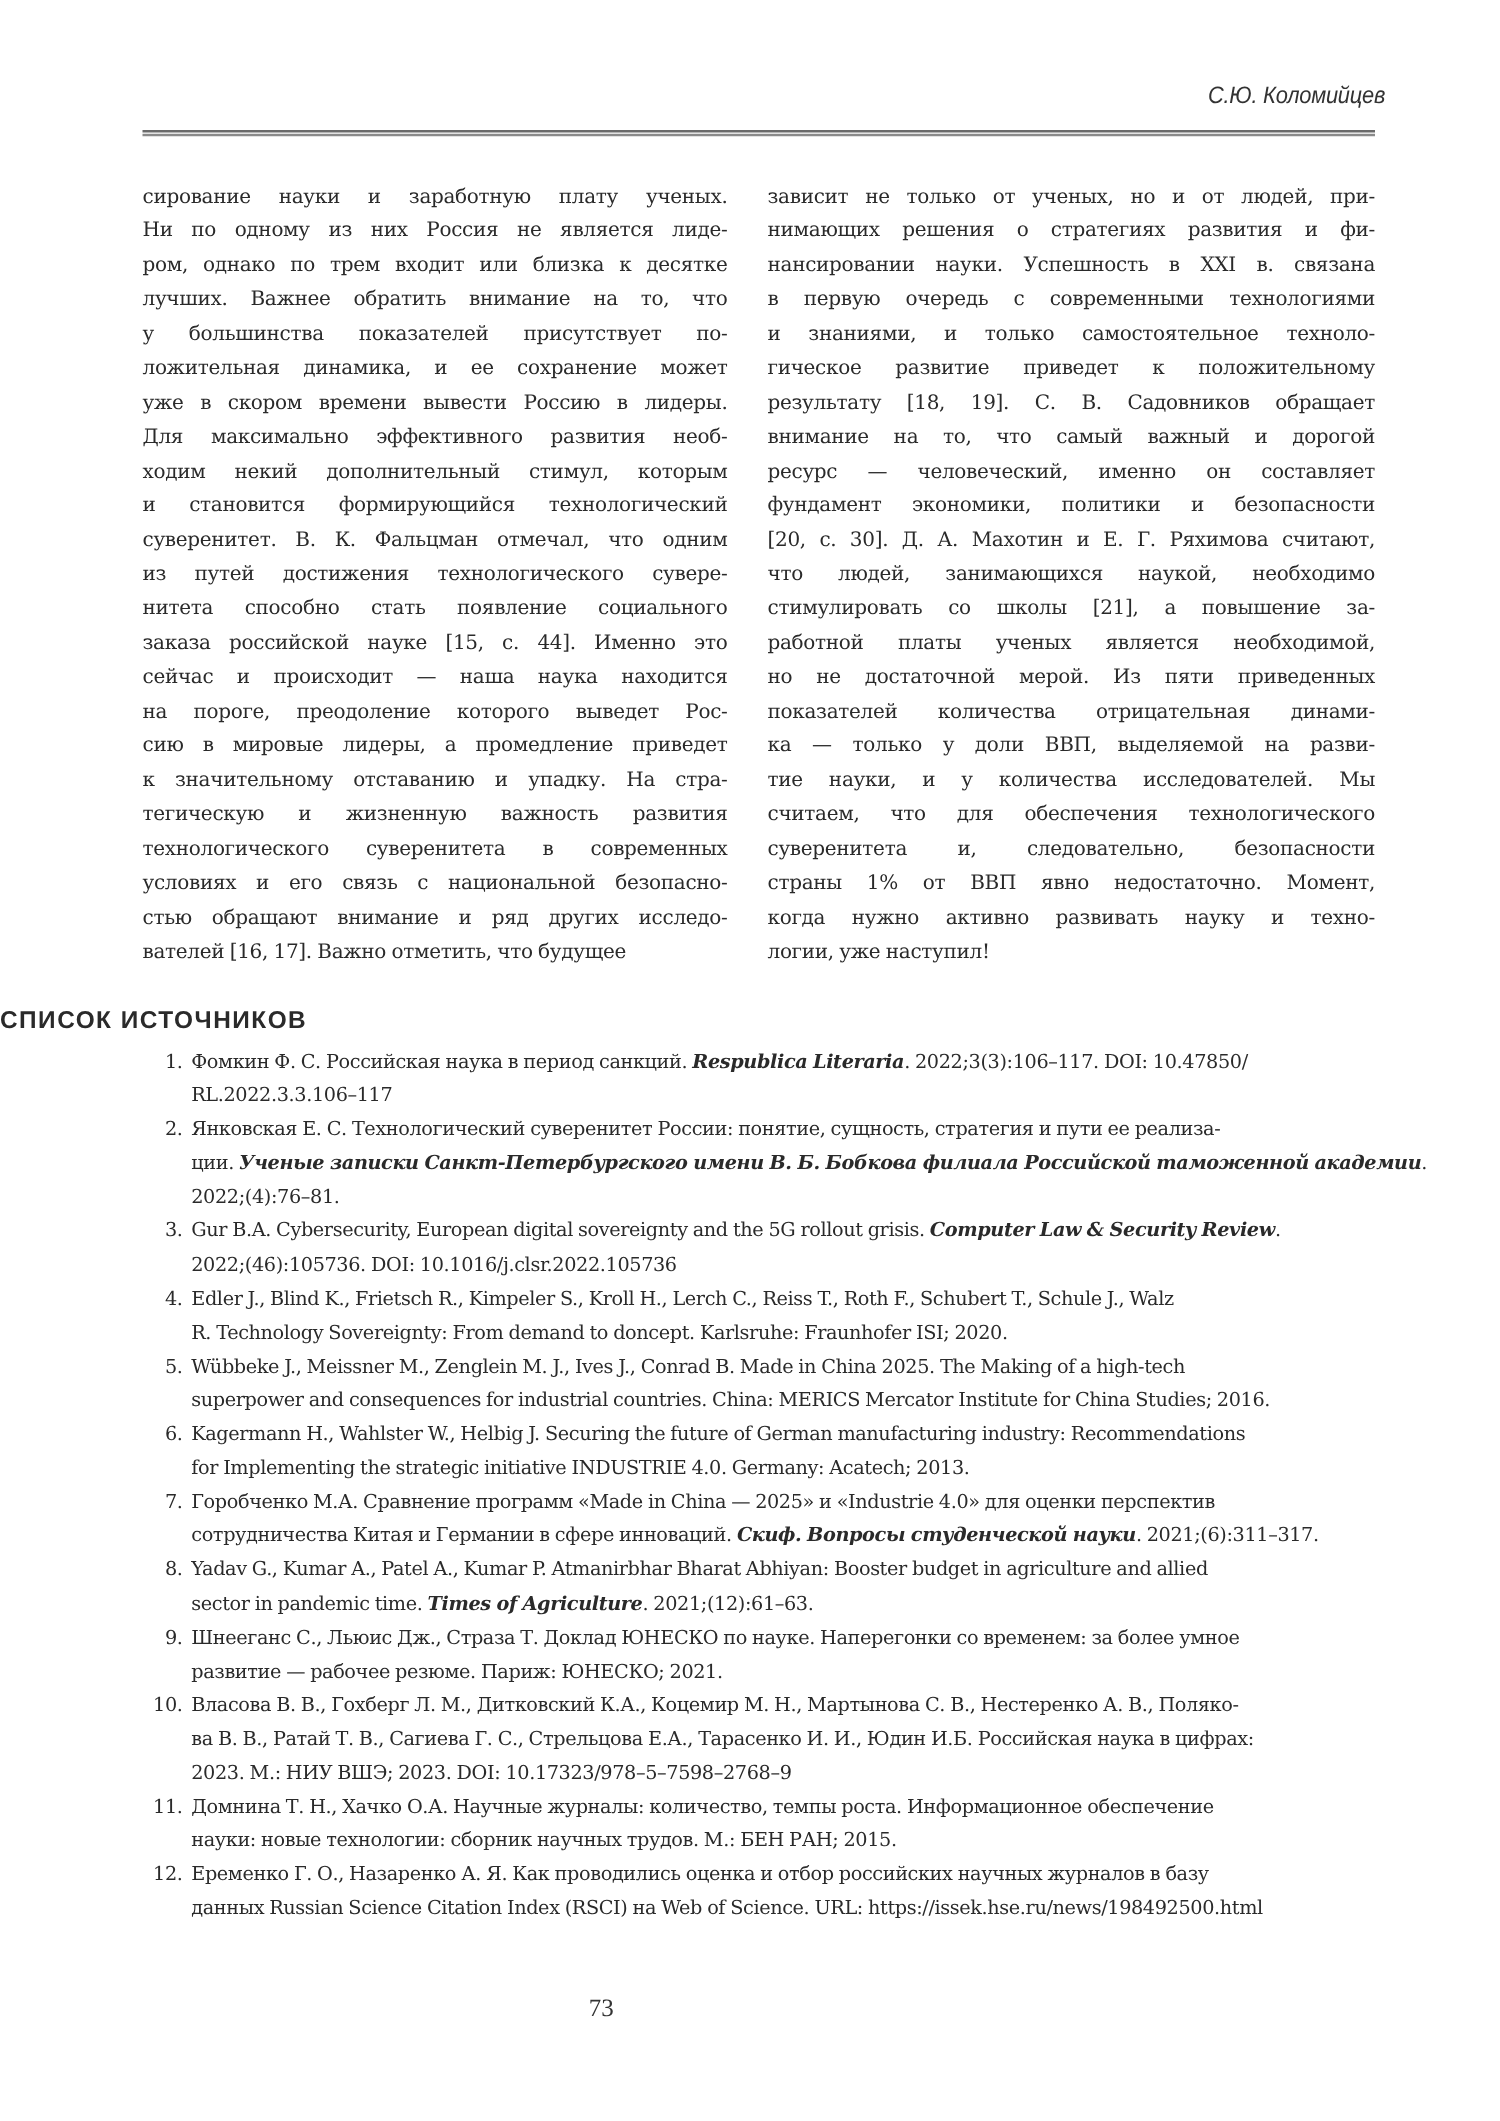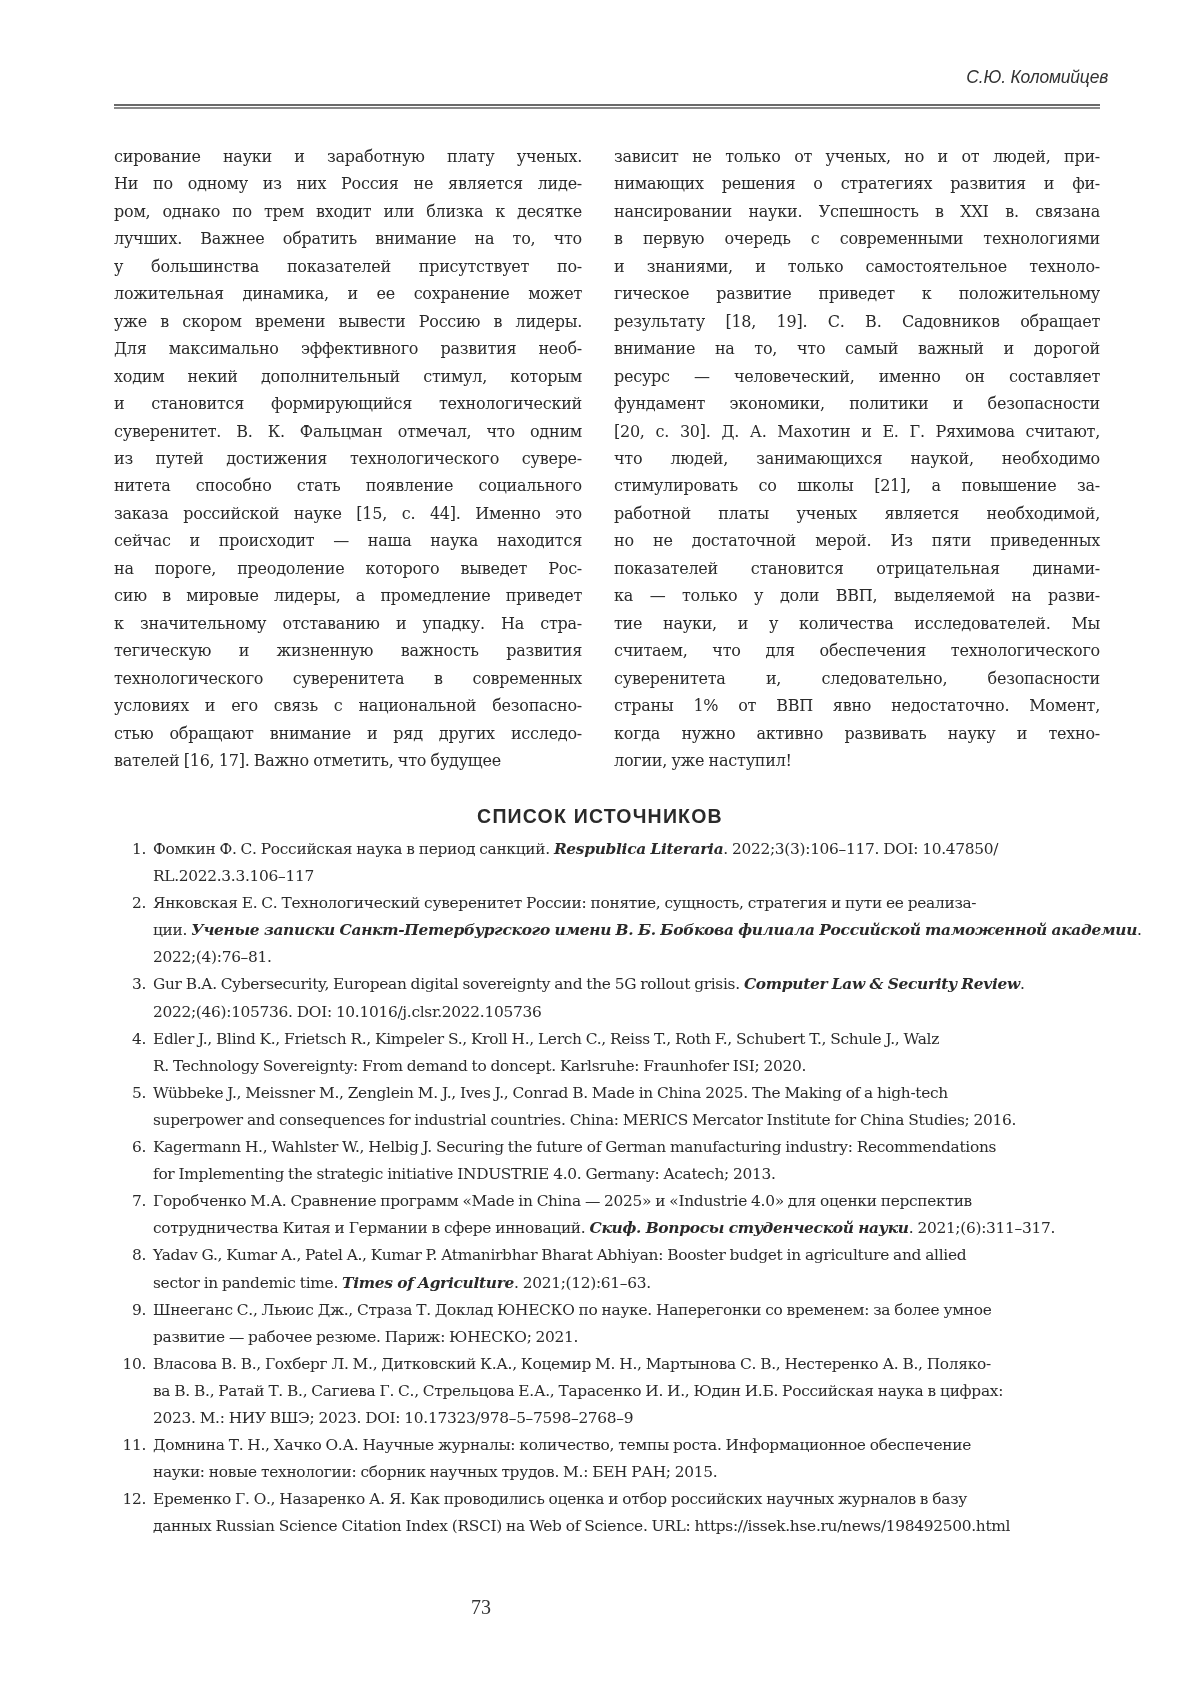--- a/index.html
+++ b/index.html
@@ -9,21 +9,21 @@
          font-family: "Liberation Sans", "DejaVu Sans", sans-serif; font-style: italic;
          font-size: 19px; color: #333; letter-spacing: -0.2px; transform: scaleX(0.92); transform-origin: right; }
   .header-rule { position: absolute; top: 104px; left: 114px; width: 986px; height: 5px;
          border-top: 2px solid #6a6a6a; border-bottom: 2px solid #8a8a8a; box-sizing: border-box; }
   .body-col { position: absolute; top: 143px; width: 468px; font-size: 16px; line-height: 27.45px;
          letter-spacing: -0.25px; word-spacing: -0.5px; }
   .body-col .line { display: block; white-space: nowrap; text-align: justify; text-align-last: justify; }
   .body-col .line.last { text-align-last: left; }
   #col-left { left: 114px; }
   #col-right { left: 614px; width: 486px; }
-  .refs-title { position: absolute; top: 805px; left: 0; width: 1200px; text-align: center;
+  .refs-title { position: absolute; top: 805px; left: 0; width: 1200px; 
          font-family: "Liberation Sans", "DejaVu Sans", sans-serif; font-weight: bold;
          font-size: 19.5px; letter-spacing: 1.2px; color: #2a2a2a; }
   .refs { position: absolute; top: 836px; left: 116px; width: 984px; font-size: 15.4px;
          line-height: 27.1px; letter-spacing: -0.3px; word-spacing: -0.5px; }
   .ref { position: relative; padding-left: 37px; }
   .ref .num { position: absolute; left: 0; width: 30px; text-align: right; }
   .ref .rline { display: block; white-space: nowrap; }
   .ref i { font-style: italic; font-weight: bold; }
   .page-number { position: absolute; top: 1596px; left: 0; width: 962px; text-align: center;
          font-family: "Liberation Serif", "DejaVu Serif", serif; font-size: 20px; color: #333; }
@@ -68,21 +68,21 @@
     <span class="line">гическое развитие приведет к положительному</span>
     <span class="line">результату [18, 19]. С. В. Садовников обращает</span>
     <span class="line">внимание на то, что самый важный и дорогой</span>
     <span class="line">ресурс — человеческий, именно он составляет</span>
     <span class="line">фундамент экономики, политики и безопасности</span>
     <span class="line">[20, с. 30]. Д. А. Махотин и Е. Г. Ряхимова считают,</span>
     <span class="line">что людей, занимающихся наукой, необходимо</span>
     <span class="line">стимулировать со школы [21], а повышение за-</span>
     <span class="line">работной платы ученых является необходимой,</span>
     <span class="line">но не достаточной мерой. Из пяти приведенных</span>
-    <span class="line">показателей становится отрицательная динами-</span>
+    <span class="line">показателей количества отрицательная динами-</span>
     <span class="line">ка — только у доли ВВП, выделяемой на разви-</span>
     <span class="line">тие науки, и у количества исследователей. Мы</span>
     <span class="line">считаем, что для обеспечения технологического</span>
     <span class="line">суверенитета и, следовательно, безопасности</span>
     <span class="line">страны 1% от ВВП явно недостаточно. Момент,</span>
     <span class="line">когда нужно активно развивать науку и техно-</span>
     <span class="line last">логии, уже наступил!</span>
   </div>
 
 <div class="refs-title">СПИСОК ИСТОЧНИКОВ</div>

